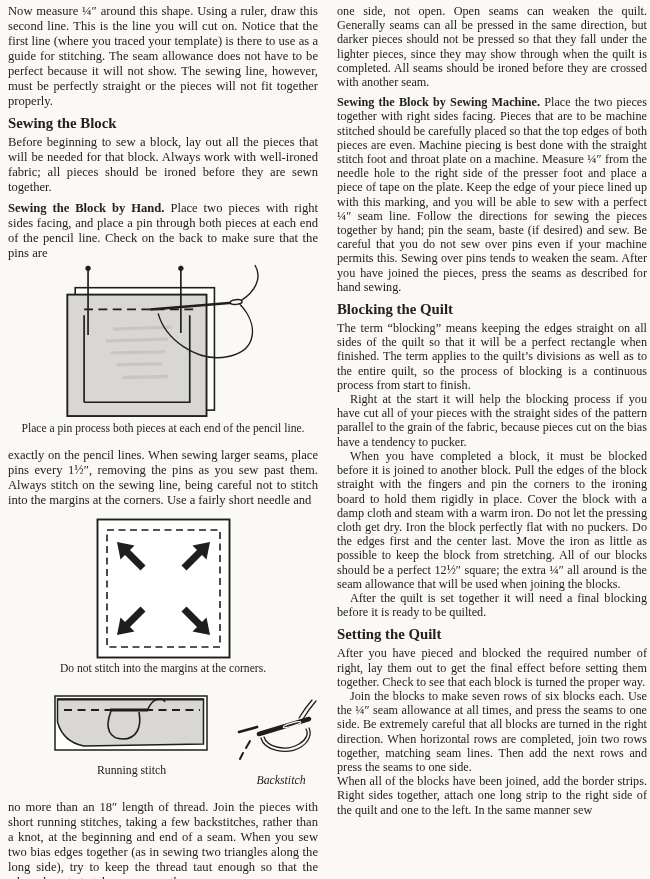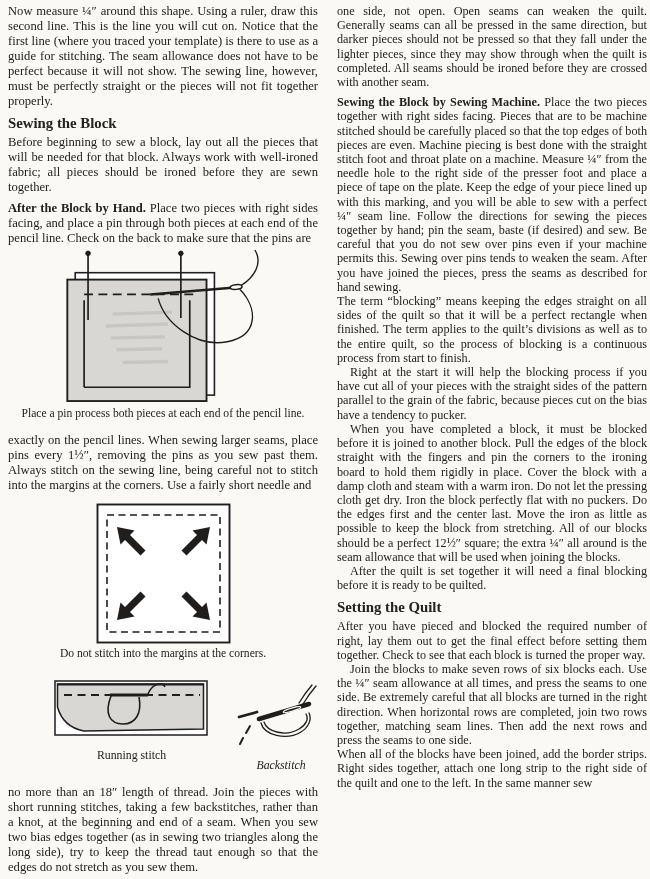--- a/index.html
+++ b/index.html
@@ -37,21 +37,21 @@
 
 <div class="page">
 
   <div class="col col-left">
     <p>Now measure ¼″ around this shape. Using a ruler, draw this second line. This is the line you will cut on. Notice that the first line (where you traced your template) is there to use as a guide for stitching. The seam allowance does not have to be perfect because it will not show. The sewing line, however, must be perfectly straight or the pieces will not fit together properly.</p>
 
     <h3>Sewing the Block</h3>
 
     <p>Before beginning to sew a block, lay out all the pieces that will be needed for that block. Always work with well-ironed fabric; all pieces should be ironed before they are sewn together.</p>
 
-    <p class="gap"><span class="lead">After the Block by Hand.</span><span> Place two pieces with right sides facing, and place a pin through both pieces at each end of the pencil line. Check on the back to make sure that the pins are</span></p>
+    <p class="gap"><span class="lead">Sewing the Block by Hand.</span><span> Place two pieces with right sides facing, and place a pin through both pieces at each end of the pencil line. Check on the back to make sure that the pins are</span></p>
 
     <figure class="fig1">
       <svg width="240" height="155" viewBox="0 0 240 157">
         <g stroke="#1f1e1c" fill="none">
           <rect x="24" y="24" width="141" height="124" fill="#ffffff" stroke-width="1.6"></rect>
           <rect x="16" y="31" width="141" height="123" fill="#d8d7d3" stroke-width="1.9"></rect>
 
           <g stroke="#8f8e8a" stroke-width="3.4" opacity="0.22">
             <line x1="62" y1="66" x2="122" y2="64"></line>
             <line x1="55" y1="78" x2="118" y2="76"></line>
@@ -133,20 +133,21 @@
 
     <p class="gap-lg">no more than an 18″ length of thread. Join the pieces with short running stitches, taking a few backstitches, rather than a knot, at the beginning and end of a seam. When you sew two bias edges together (as in sewing two triangles along the long side), try to keep the thread taut enough so that the edges do not stretch as you sew them.</p>
 
   </div>
 
   <div class="col col-right">
     <p>one side, not open. Open seams can weaken the quilt. Generally seams can all be pressed in the same direction, but darker pieces should not be pressed so that they fall under the lighter pieces, since they may show through when the quilt is completed. All seams should be ironed before they are crossed with another seam.</p>
 
     <p class="gap"><span class="lead">Sewing the Block by Sewing Machine.</span><span> Place the two pieces together with right sides facing. Pieces that are to be machine stitched should be carefully placed so that the top edges of both pieces are even. Machine piecing is best done with the straight stitch foot and throat plate on a machine. Measure ¼″ from the needle hole to the right side of the presser foot and place a piece of tape on the plate. Keep the edge of your piece lined up with this marking, and you will be able to sew with a perfect ¼″ seam line. Follow the directions for sewing the pieces together by hand; pin the seam, baste (if desired) and sew. Be careful that you do not sew over pins even if your machine permits this. Sewing over pins tends to weaken the seam. After you have joined the pieces, press the seams as described for hand sewing.</span></p>
 
+    <h3>Blocking the Quilt</h3>
     <p>The term “blocking” means keeping the edges straight on all sides of the quilt so that it will be a perfect rectangle when finished. The term applies to the quilt’s divisions as well as to the entire quilt, so the process of blocking is a continuous process from start to finish.</p>
     <p class="indent">Right at the start it will help the blocking process if you have cut all of your pieces with the straight sides of the pattern parallel to the grain of the fabric, because pieces cut on the bias have a tendency to pucker.</p>
     <p class="indent">When you have completed a block, it must be blocked before it is joined to another block. Pull the edges of the block straight with the fingers and pin the corners to the ironing board to hold them rigidly in place. Cover the block with a damp cloth and steam with a warm iron. Do not let the pressing cloth get dry. Iron the block perfectly flat with no puckers. Do the edges first and the center last. Move the iron as little as possible to keep the block from stretching. All of our blocks should be a perfect 12½″ square; the extra ¼″ all around is the seam allowance that will be used when joining the blocks.</p>
     <p class="indent">After the quilt is set together it will need a final blocking before it is ready to be quilted.</p>
 
     <h3>Setting the Quilt</h3>
     <p>After you have pieced and blocked the required number of right, lay them out to get the final effect before setting them together. Check to see that each block is turned the proper way.</p>
     <p class="indent">Join the blocks to make seven rows of six blocks each. Use the ¼″ seam allowance at all times, and press the seams to one side. Be extremely careful that all blocks are turned in the right direction. When horizontal rows are completed, join two rows together, matching seam lines. Then add the next rows and press the seams to one side.</p>
 
     <p>When all of the blocks have been joined, add the border strips. Right sides together, attach one long strip to the right side of the quilt and one to the left. In the same manner sew</p>

